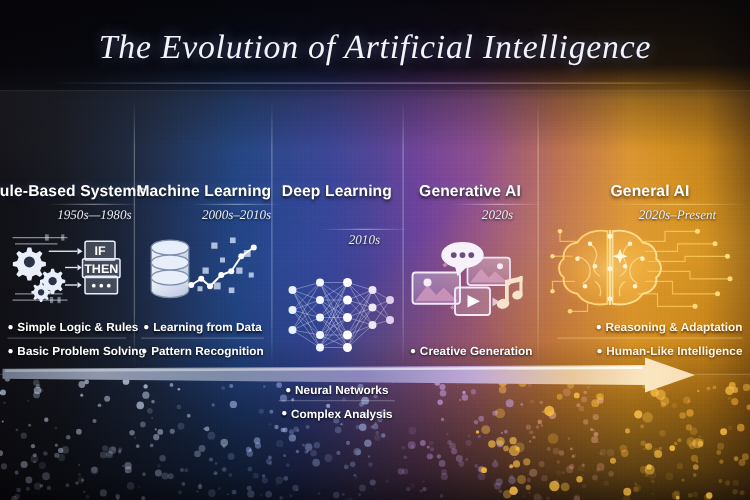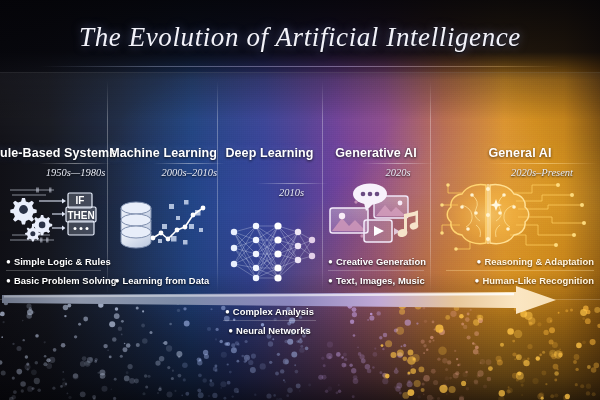--- a/index.html
+++ b/index.html
@@ -776,20 +776,21 @@
               <circle cx="53" cy="45" r="2.4"></circle>
             <circle cx="62" cy="36" r="2.4"></circle>
               <circle cx="70" cy="33" r="2.4"></circle>
               <circle cx="78" cy="21" r="2.4"></circle>
             <circle cx="88" cy="14" r="2.4"></circle>
           </g>
         </svg>
       </div>
       <div class="bullets">
         <div class="bullet"><span class="dot">●</span><span>Learning from Data</span></div>
+        <div class="bullet"><span class="dot">●</span><span>Pattern Recognition</span></div>
       </div>
     </div>
 
     <div class="col c3">
       <div class="col-title">Deep Learning</div>
       <div class="col-era">2010s</div>
       <div class="icon-box">
         <svg width="92" height="64" viewBox="0 0 92 64">
           <g id="nn-edges" stroke="rgba(235,240,253,.40)" stroke-width=".7" fill="none">
               <line x1="10" y1="14" x2="32" y2="8"></line>
@@ -870,22 +871,22 @@
               <circle cx="54" cy="60" r="3.6" fill="#ffffff"></circle>
               <circle cx="74" cy="14" r="3.2" fill="#efe6f6"></circle>
               <circle cx="74" cy="28" r="3.2" fill="#efe6f6"></circle>
               <circle cx="74" cy="42" r="3.2" fill="#efe6f6"></circle>
               <circle cx="88" cy="22" r="3.2" fill="#e2cfe8"></circle>
               <circle cx="88" cy="38" r="3.2" fill="#e2cfe8"></circle>
             </g>
         </svg>
       </div>
       <div class="bullets">
+        <div class="bullet"><span class="dot">●</span><span>Neural Networks</span></div>
         <div class="bullet"><span class="dot">●</span><span>Complex Analysis</span></div>
-        <div class="bullet"><span class="dot">●</span><span>Neural Networks</span></div>
       </div>
     </div>
 
     <div class="col c4">
       <div class="col-title">Generative AI</div>
       <div class="col-era">2020s</div>
       <div class="icon-box">
         <svg width="100" height="66" viewBox="0 0 100 66">
           <defs>
             <linearGradient id="gf" x1="0" y1="0" x2="0" y2="1">
@@ -930,21 +931,20 @@
           </g>
 
           <g fill="rgba(240,190,215,.55)">
             <path d="M34 54 l2 2 2-2 -2-2z"></path>
               <path d="M28 20 l2 2 2-2 -2-2z"></path>
           </g>
         </svg>
       </div>
       <div class="bullets">
         <div class="bullet"><span class="dot">●</span><span>Creative Generation</span></div>
-        <div class="bullet"><span class="dot">●</span><span>Text, Images, Music</span></div>
       </div>
     </div>
 
     <div class="col c5">
       <div class="col-title">General AI</div>
       <div class="col-era">2020s–Present</div>
       <div class="icon-box">
         <svg width="168" height="72" viewBox="0 0 168 72">
           <defs>
             <radialGradient id="brainglow" cx="50%" cy="50%" r="50%">
@@ -1004,21 +1004,21 @@
               <circle cx="52" cy="10" r="2"></circle>
                 <circle cx="52" cy="36" r="2"></circle>
                 <circle cx="52" cy="60" r="2"></circle>
             </g>
             <path d="M60 20 l1.6 4.4 4.4 1.6 -4.4 1.6 -1.6 4.4 -1.6 -4.4 -4.4 -1.6 4.4 -1.6z" fill="#fff8e0"></path>
           </g>
         </svg>
       </div>
       <div class="bullets">
         <div class="bullet"><span class="dot">●</span><span>Reasoning &amp; Adaptation</span></div>
-        <div class="bullet"><span class="dot">●</span><span>Human-Like Recognition</span></div>
+        <div class="bullet"><span class="dot">●</span><span>Human-Like Intelligence</span></div>
       </div>
     </div>
 
   </div>
 
   <svg class="arrow" width="600" height="34" viewBox="0 0 600 34">
     <defs>
       <linearGradient id="arrGrad" x1="0" y1="0" x2="1" y2="0">
         <stop offset="0" stop-color="#6e7689"></stop>
         <stop offset="0.14" stop-color="#8e97ab"></stop>

